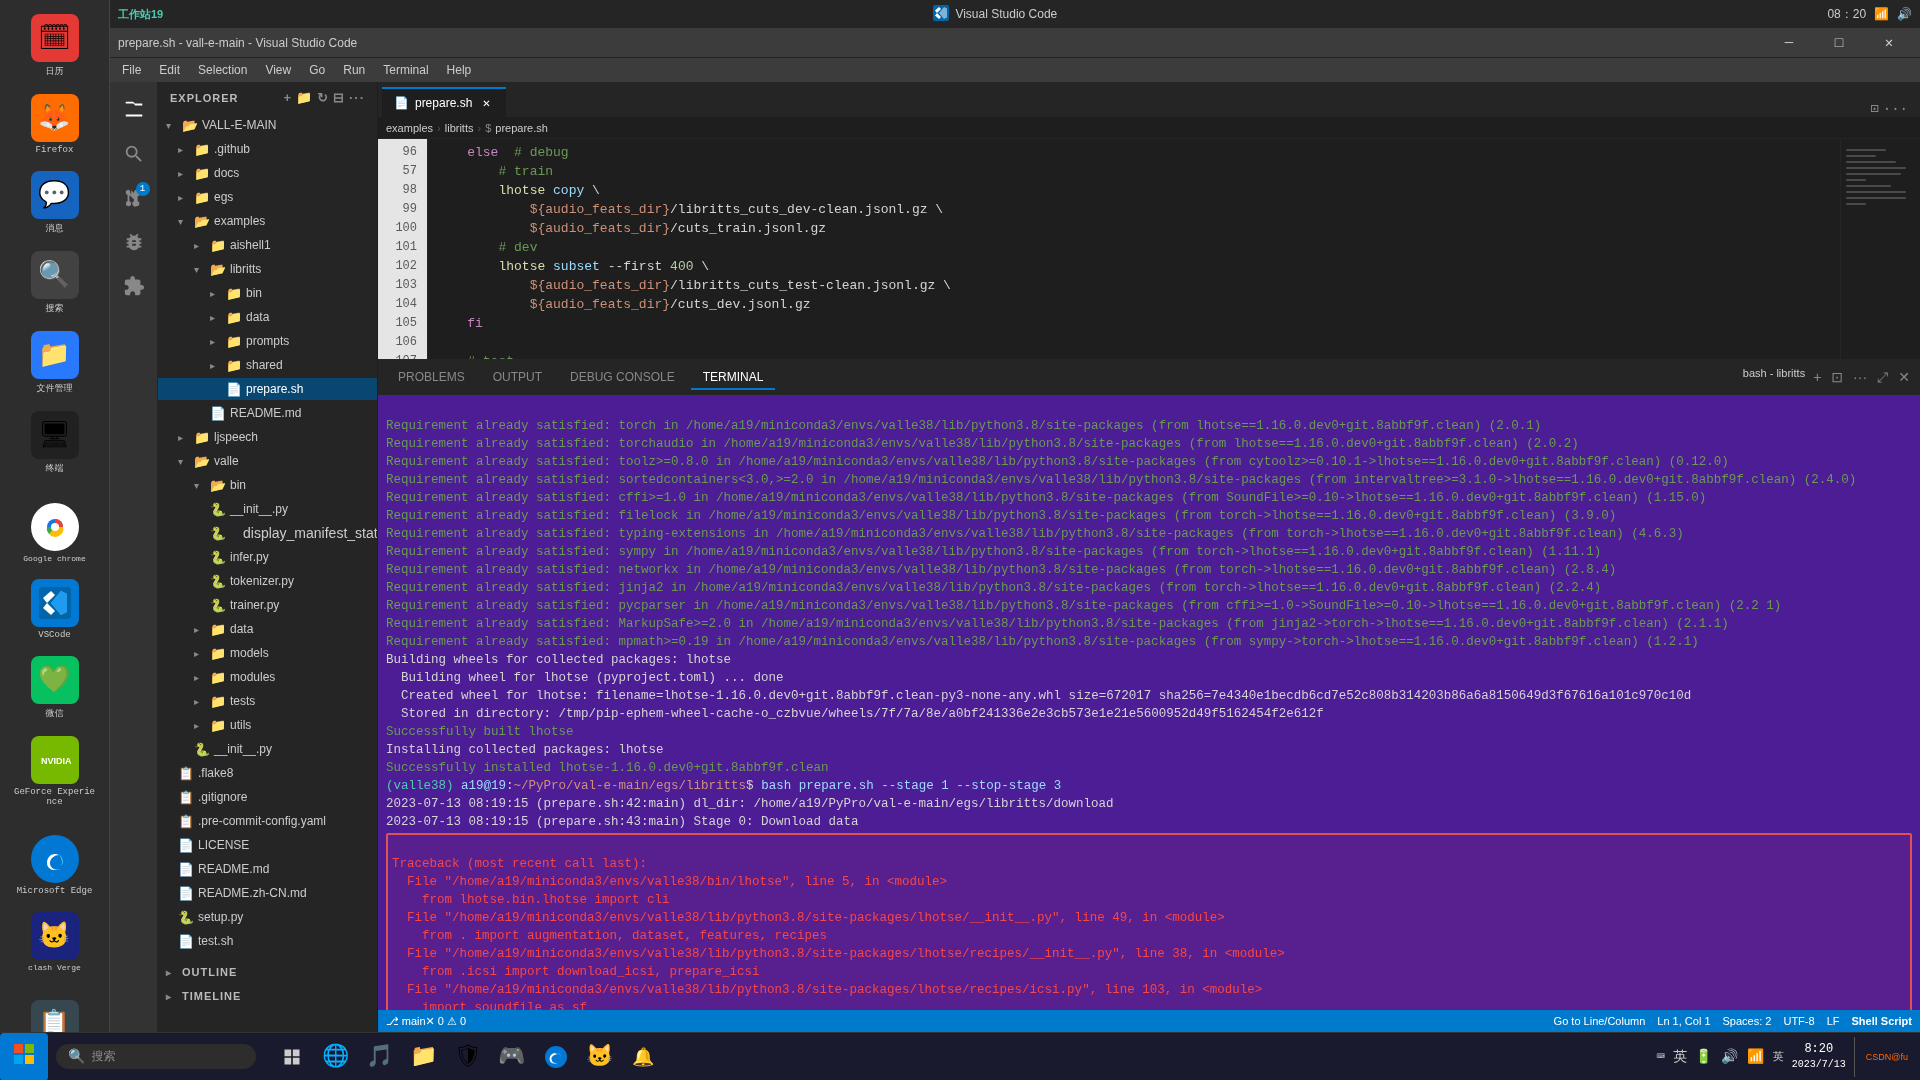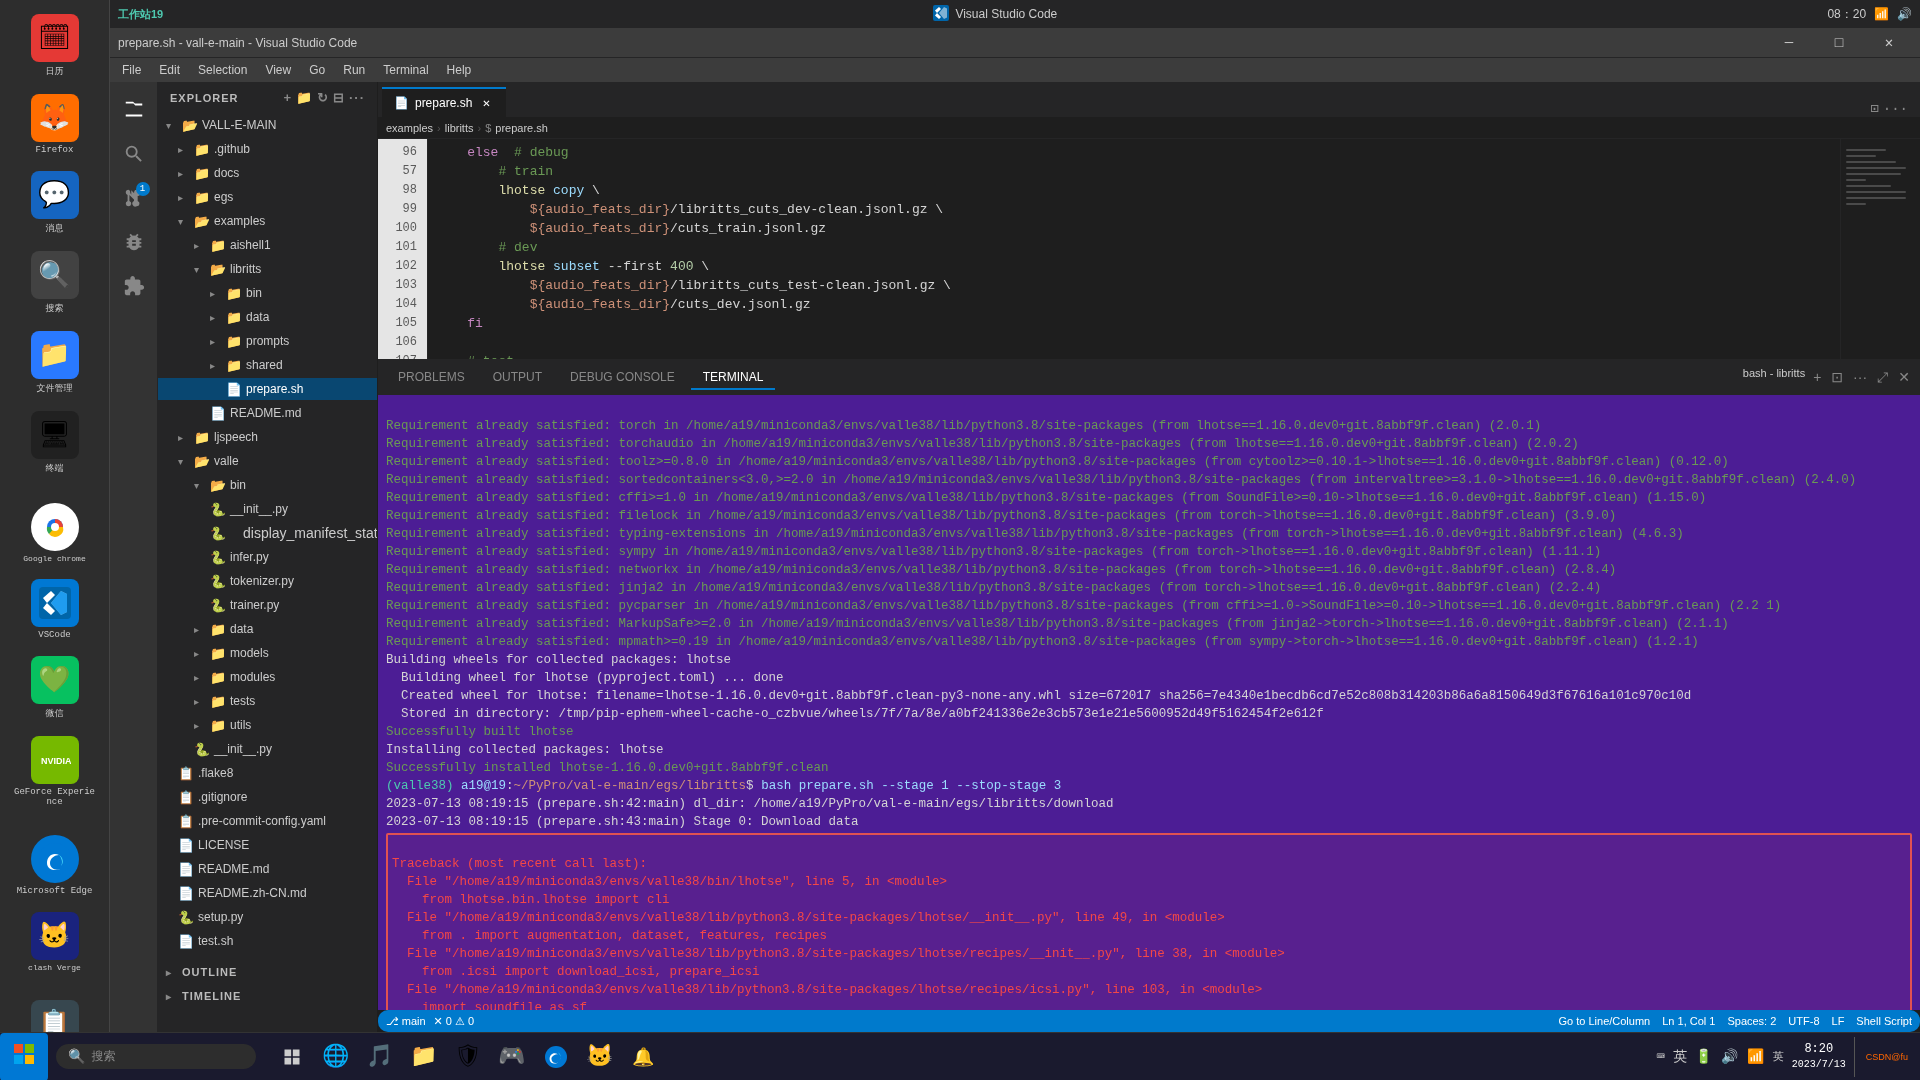--- a/index.html
+++ b/index.html
@@ -477,22 +477,21 @@
     
     .status-bar {
       height: 22px;
       background: #007acc;
       display: flex;
       align-items: center;
       font-family: sans-serif;
       font-size: 11px;
       color: #fff;
       padding: 0 8px;
-      gap: 8px;
-      border-radius: 10px;
+      gap: 0;
     }
     .status-right {
       margin-left: auto;
       display: flex;
       gap: 12px;
     }
 
     
     ::-webkit-scrollbar { width: 8px; height: 8px; }
     ::-webkit-scrollbar-track { background: #1e1e1e; }
@@ -1060,21 +1059,21 @@
 
       <div class="status-bar">
         <span style="cursor:pointer;">⎇ main</span>
         <span style="cursor:pointer;">✕ 0 ⚠ 0</span>
         <div class="status-right">
           <span style="cursor:pointer;">Go to Line/Column</span>
           <span style="cursor:pointer;">Ln 1, Col 1</span>
           <span style="cursor:pointer;">Spaces: 2</span>
           <span style="cursor:pointer;">UTF-8</span>
           <span style="cursor:pointer;">LF</span>
-          <span style="cursor:pointer;">Shell Script</span>
+          <span style="cursor:pointer;font-weight:bold;">Shell Script</span>
         </div>
       </div>
     </div>
   </div>
 </div>
 
 <div class="taskbar">
   <div class="taskbar-icon" style="background:#0078d4;width:48px;height:48px;">
     <span class="win-logo">
       <svg width="20" height="20" viewBox="0 0 20 20">

